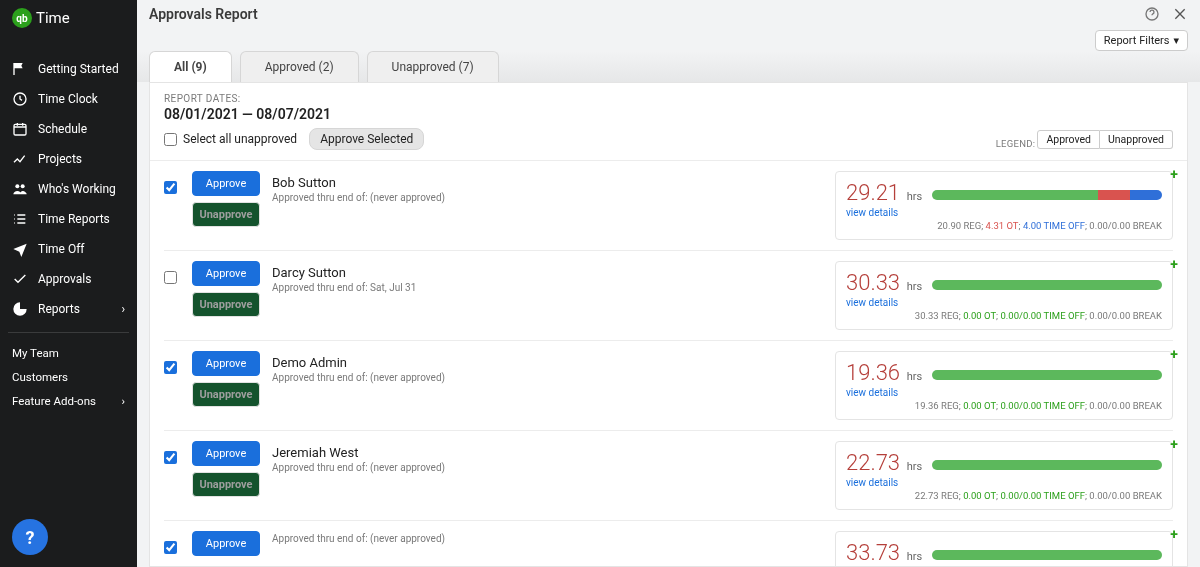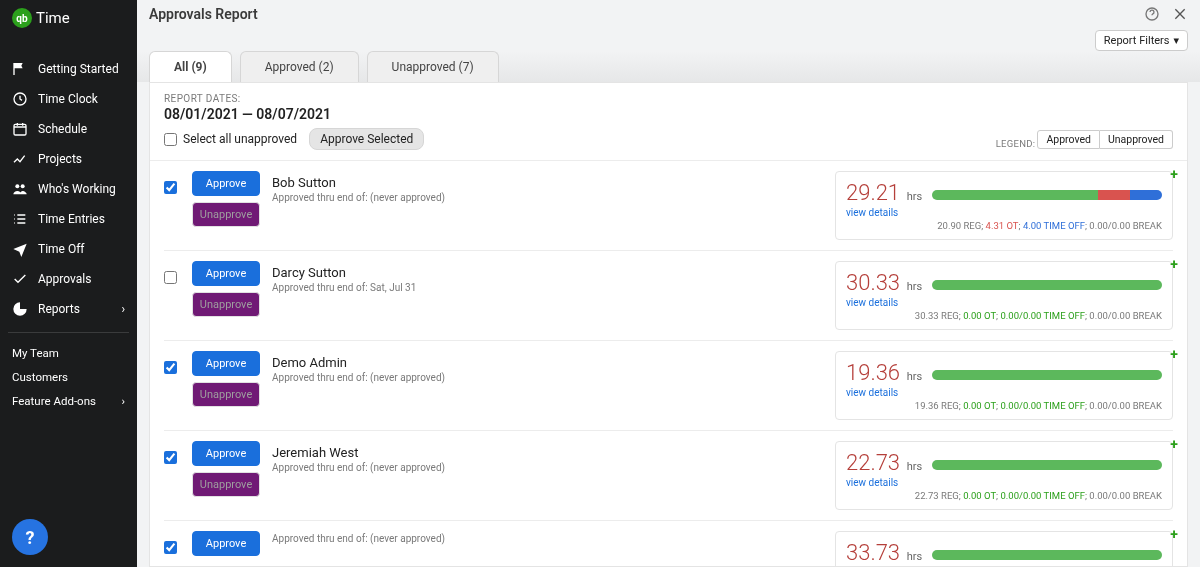--- a/index.html
+++ b/index.html
@@ -39,21 +39,21 @@
   .legend-pill:first-child { border-radius:3px 0 0 3px; }
   .legend-pill:last-child  { border-radius:0 3px 3px 0; border-left:none;}
   .hr { border-top:1px solid #ececec; margin:10px -14px 0 -14px; }
   
   .rows { }
   .row { display:flex; align-items:flex-start; padding:10px 0; border-bottom:1px solid #ececec; gap:12px; }
   .row-check { width:16px; padding-top:8px; }
   .row-buttons { display:flex; flex-direction:column; gap:6px; width:68px; }
   .btn { border-radius:4px; font-size:11px; padding:5px 0; text-align:center; cursor:pointer; }
   .btn-approve { background:#1a6fdc; color:#fff; border:1px solid #1a6fdc; }
-  .btn-unapprove { background:#701a75; color:#9e9e9e; border:1px solid #e2e2e2; }
+  .btn-unapprove { background:#14532d; color:#9e9e9e; border:1px solid #e2e2e2;font-weight:bold; }
   .row-name { padding-top:4px; font-size:13px; }
   .row-meta { font-size:10px; color:#7a7a7a; margin-top:2px; }
   .row-right { margin-left:auto; width:338px; border:1px solid #e4e4e4; border-radius:4px; padding:8px 10px 8px 10px; position:relative; }
   .plus { position:absolute; right:-6px; top:-6px; color:#2ca01c; font-size:14px; font-weight:bold; }
   .hours-line { display:flex; align-items:baseline; justify-content:space-between; gap:10px; }
   .hours { font-size:22px; color:#b53f3a; font-weight:300; }
   .hours-unit { font-size:11px; color:#666; margin-left:4px; }
   .bar { flex:1; height:10px; border-radius:6px; overflow:hidden; display:flex; min-width:160px; }
   .seg { height:100%; }
   .seg-green { background:#5cb85c; }
@@ -119,21 +119,21 @@
           </svg>
         </span>
       <span>Who's Working</span>
     </div>
     <div class="nav-item">
       <span class="nav-icon">
           <svg width="16" height="16" viewBox="0 0 24 24" fill="none" stroke="#fff" stroke-width="2">
             <path d="M8 6h12M8 12h12M8 18h12M3 6h1M3 12h1M3 18h1"></path>
           </svg>
         </span>
-      <span>Time Entries</span>
+      <span>Time Reports</span>
     </div>
     <div class="nav-item">
       <span class="nav-icon">
           <svg width="16" height="16" viewBox="0 0 24 24" fill="#fff">
             <path d="M2 12l20-8-8 20-3-8z"></path>
           </svg>
         </span>
       <span>Time Off</span>
     </div>
     <div class="nav-item">

